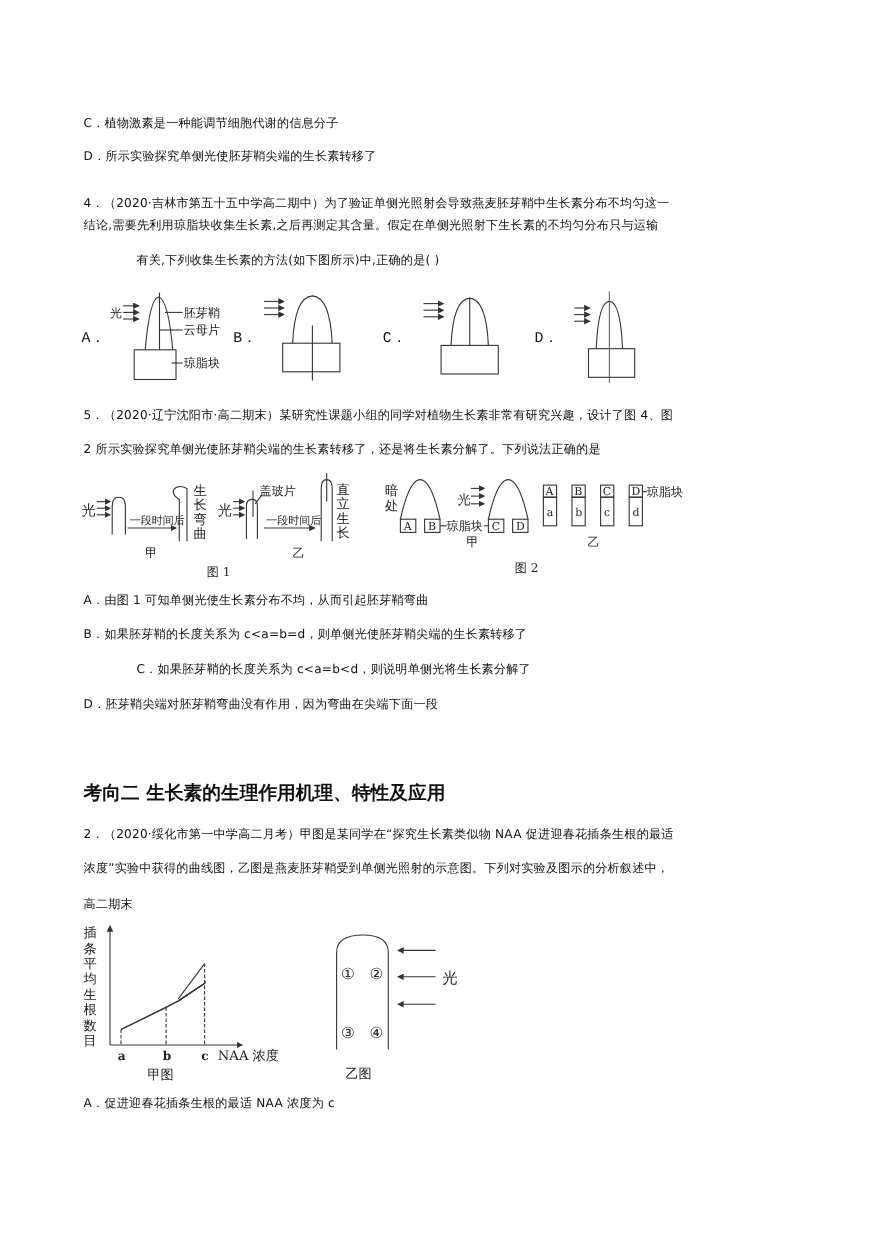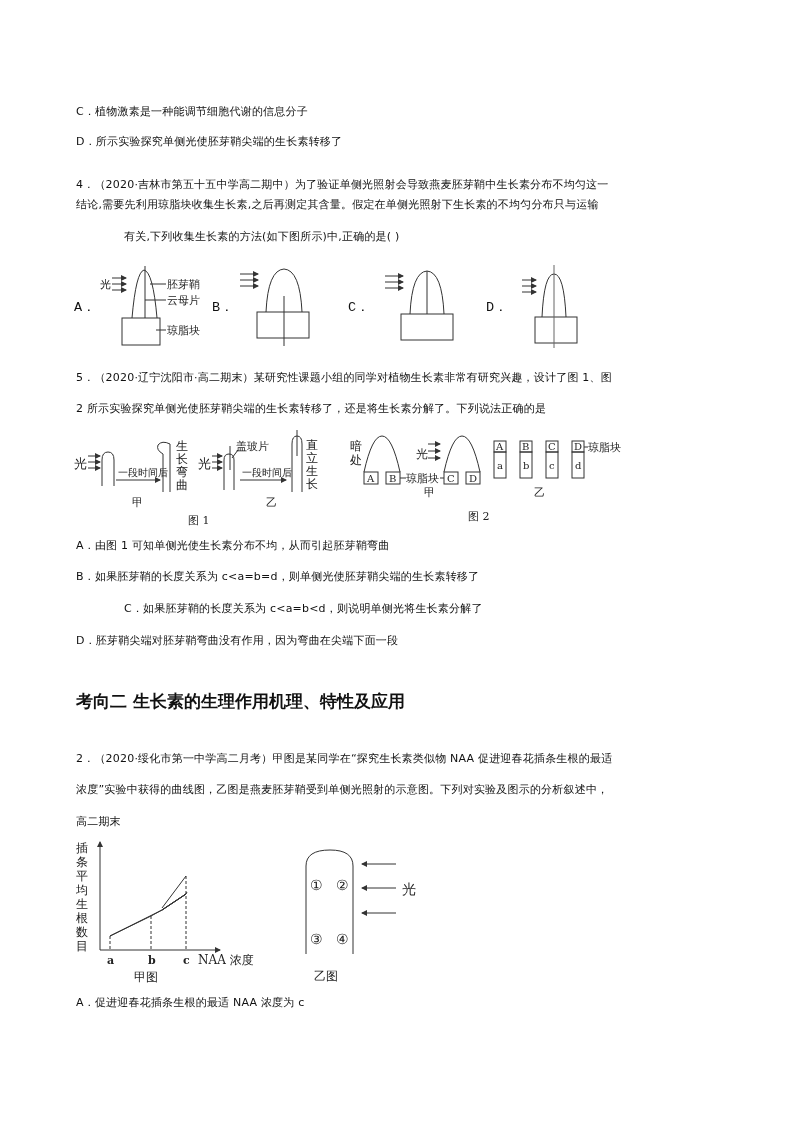--- a/index.html
+++ b/index.html
@@ -72,21 +72,21 @@
       <line x1="452" y1="18" x2="466" y2="18" marker-end="url(#ah)"></line>
       <line x1="452" y1="24" x2="466" y2="24" marker-end="url(#ah)"></line>
       <line x1="452" y1="30" x2="466" y2="30" marker-end="url(#ah)"></line>
       <path d="M472,55 Q474,12 484,12 Q494,12 496,55"></path>
       <rect x="465" y="55" width="42" height="26"></rect>
       <line x1="484" y1="3" x2="484" y2="86" stroke="#666"></line>
     </g>
   </svg>
 </div>
 
-<div class="line" style="top:369px;">5．（2020·辽宁沈阳市·高二期末）某研究性课题小组的同学对植物生长素非常有研究兴趣，设计了图 1、图</div>
+<div class="line" style="top:369px;">5．（2020·辽宁沈阳市·高二期末）某研究性课题小组的同学对植物生长素非常有研究兴趣，设计了图 4、图</div>
 <div class="line" style="top:400px;">2 所示实验探究单侧光使胚芽鞘尖端的生长素转移了，还是将生长素分解了。下列说法正确的是</div>
 
 <div class="fig" style="left:70px; top:430px; width:270px; height:100px;">
   <svg width="270" height="100">
     <g stroke="#333" fill="none" stroke-width="1">
 
       <text class="svgtext" x="4" y="38" font-size="13" stroke="none">光</text>
       <line x1="18" y1="26" x2="30" y2="26" marker-end="url(#ah)"></line>
       <line x1="18" y1="32" x2="30" y2="32" marker-end="url(#ah)"></line>
       <line x1="18" y1="38" x2="30" y2="38" marker-end="url(#ah)"></line>
@@ -168,21 +168,21 @@
       <text class="svgtext" x="118" y="90" font-size="11" stroke="none">图 2</text>
     </g>
   </svg>
 </div>
 
 <div class="line" style="top:537px;">A．由图 1 可知单侧光使生长素分布不均，从而引起胚芽鞘弯曲</div>
 <div class="line" style="top:568px;">B．如果胚芽鞘的长度关系为 c&lt;a=b=d，则单侧光使胚芽鞘尖端的生长素转移了</div>
 <div class="line" style="top:600px;margin-left:48px;">C．如果胚芽鞘的长度关系为 c&lt;a=b&lt;d，则说明单侧光将生长素分解了</div>
 <div class="line" style="top:632px;">D．胚芽鞘尖端对胚芽鞘弯曲没有作用，因为弯曲在尖端下面一段</div>
 
-<div class="heading" style="top:690px;">考向二  生长素的生理作用机理、特性及应用</div>
+<div class="heading" style="top:710px;">考向二  生长素的生理作用机理、特性及应用</div>
 
 <div class="line" style="top:750px;">2．（2020·绥化市第一中学高二月考）甲图是某同学在“探究生长素类似物 NAA 促进迎春花插条生根的最适</div>
 <div class="line" style="top:781px;">浓度”实验中获得的曲线图，乙图是燕麦胚芽鞘受到单侧光照射的示意图。下列对实验及图示的分析叙述中，</div>
 <div class="line" style="top:813px;">高二期末</div>
 
 <div class="fig" style="left:70px; top:838px; width:200px; height:150px;">
   <svg width="200" height="150">
     <g stroke="#333" fill="none" stroke-width="1">
       <g font-size="12" stroke="none" class="svgtext">
         <text x="6" y="14">插</text>

